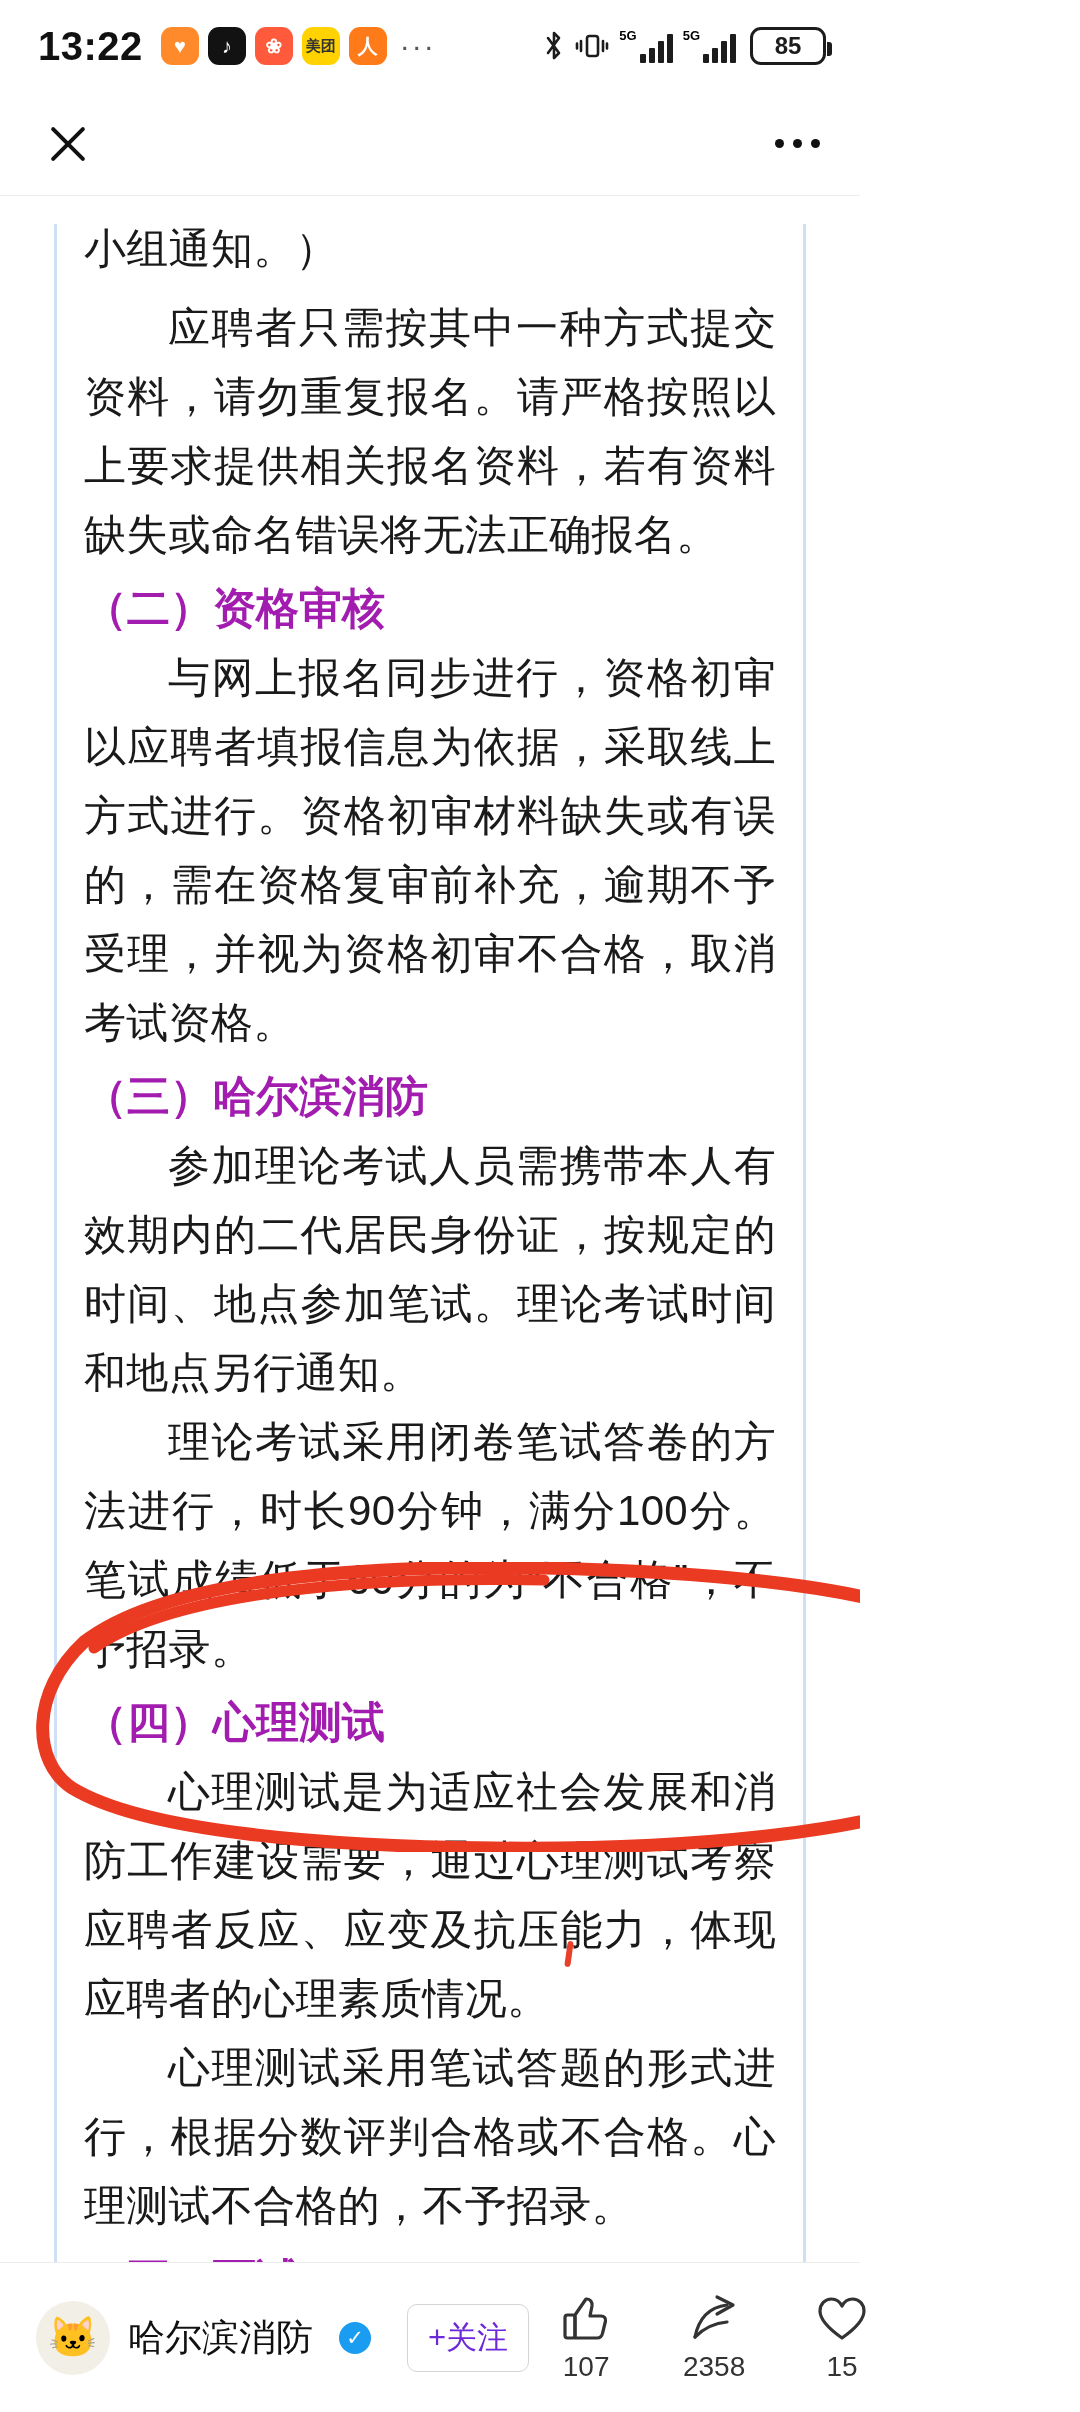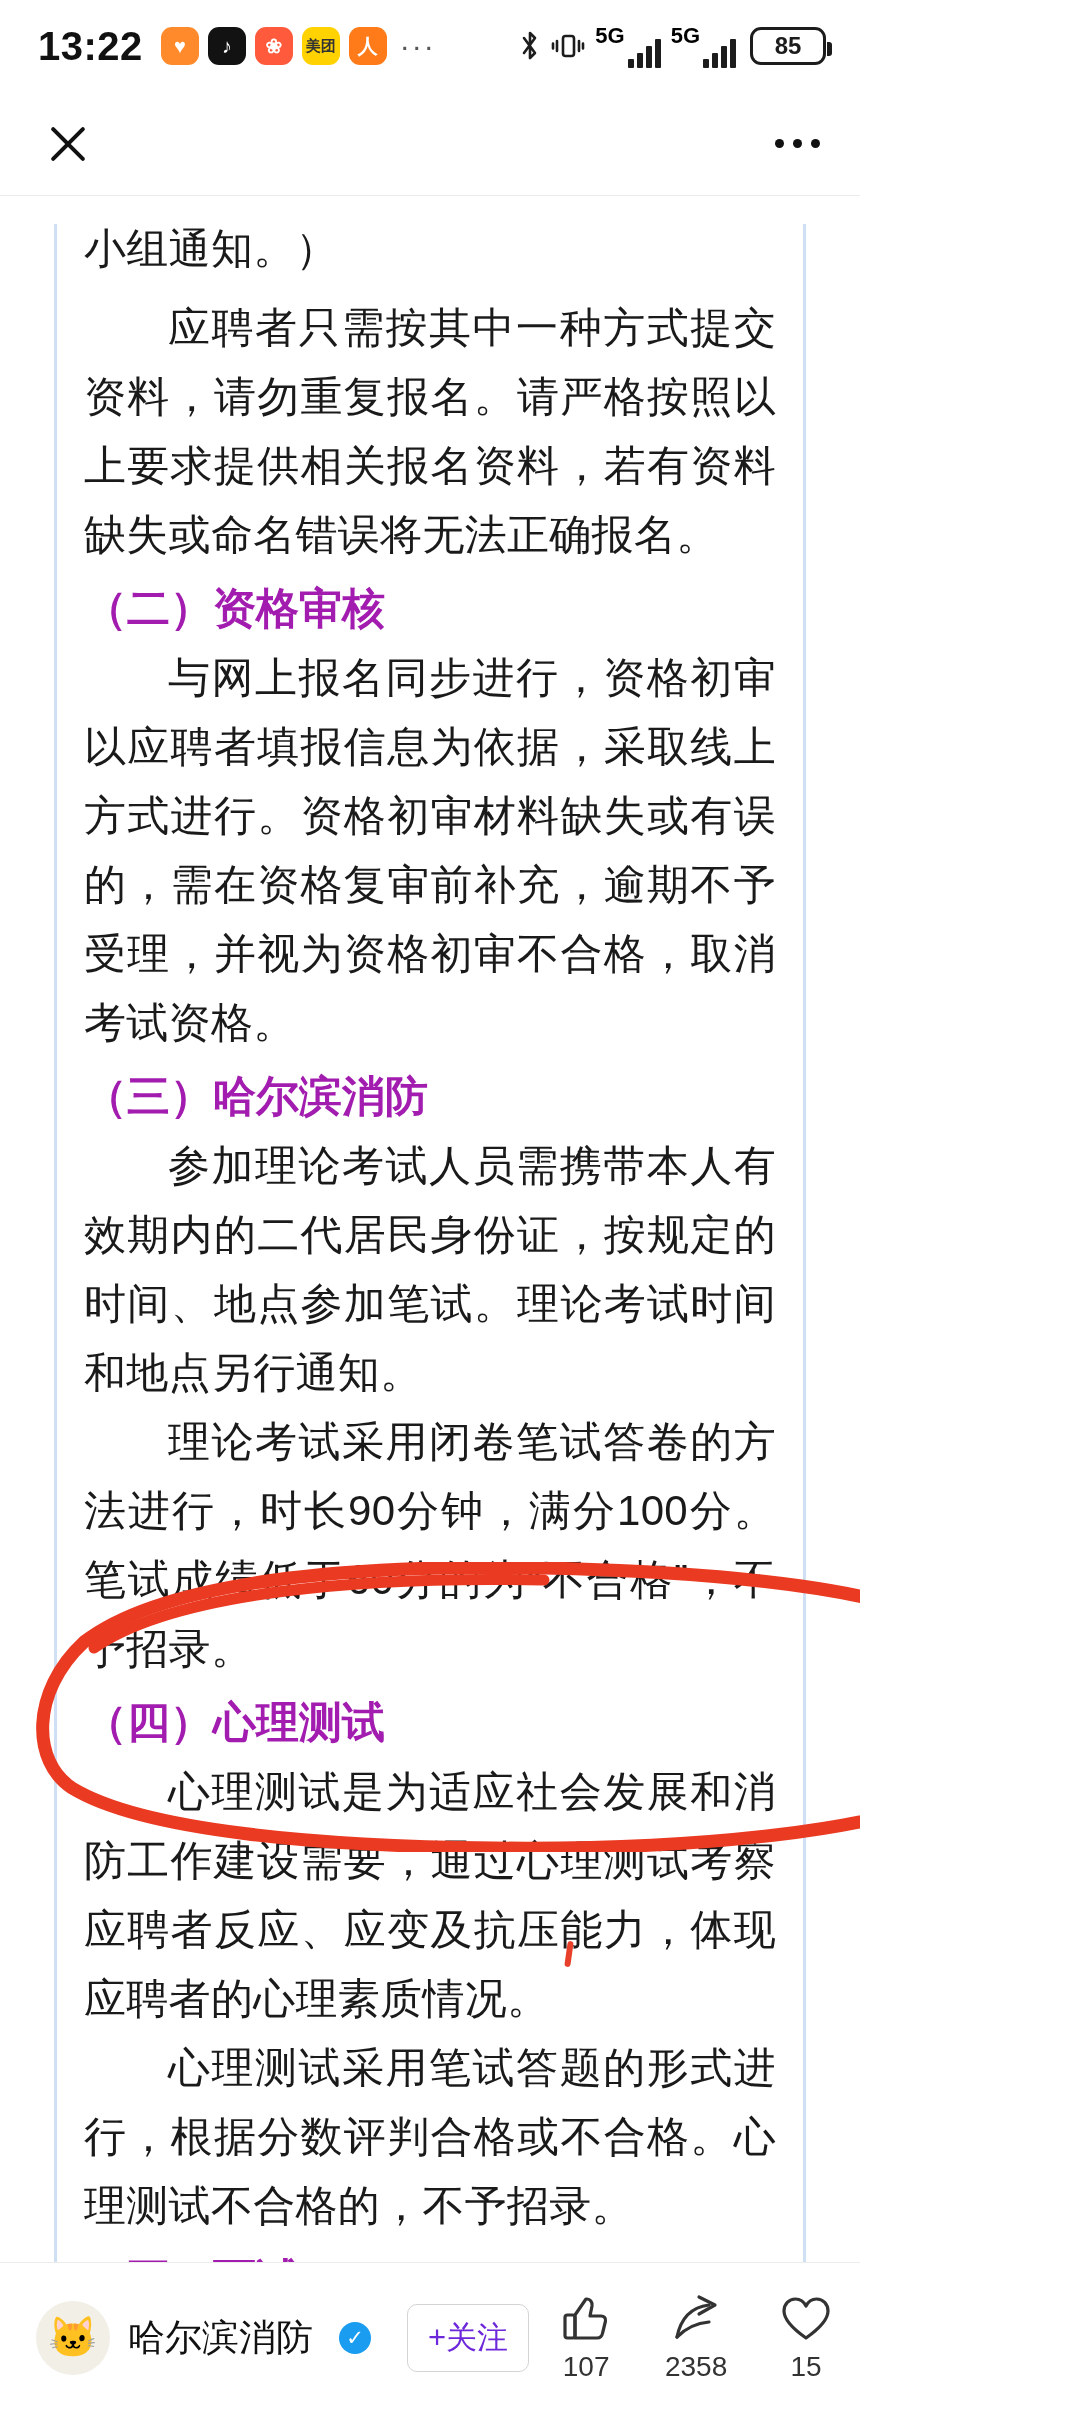--- a/index.html
+++ b/index.html
@@ -47,21 +47,21 @@
   .status-dots {
     color: #555; font-size: 30px; line-height: 14px;
     margin-left: 4px; letter-spacing: 2px;
   }
   .statusbar-right {
     margin-left: auto;
     display: flex; align-items: center; gap: 10px;
   }
   .sb-ic { color: #1c1c1c; display:flex; align-items:center; }
   .net-group { display: flex; align-items: flex-end; gap: 3px; }
-  .net-label { font-size: 22px; font-weight: 700; line-height: 1; margin-bottom: 21px; }
+  .net-label { font-size: 13px; font-weight: 700; line-height: 1; margin-bottom: 21px; }
   .bars { display: flex; align-items: flex-end; gap: 3px; height: 30px; }
   .bars i { width: 6px; background: #1c1c1c; border-radius: 1px; display: block; }
   .bars i:nth-child(1){ height: 9px; }
   .bars i:nth-child(2){ height: 15px; }
   .bars i:nth-child(3){ height: 22px; }
   .bars i:nth-child(4){ height: 29px; }
   .battery {
     margin-left: 4px;
     width: 76px; height: 38px;
     border: 3px solid #1c1c1c;
@@ -193,21 +193,21 @@
     border: 1px solid #d4d4d4;
     border-radius: 10px;
     padding: 12px 20px;
     font-size: 31px; color: #6d28d9;
     background: #fff;
     white-space: nowrap;
     font-family: "Liberation Sans", sans-serif;
   }
   .actions {
     margin-left: auto;
-    display: flex; align-items: center; gap: 32px;
+    display: flex; align-items: center; gap: 50px;
     padding-right: 14px;
   }
   .action {
     display: flex; flex-direction: column; align-items: center; gap: 6px;
     min-width: 78px;
   }
   .action .num { font-size: 28px; color: #333; font-family: "Liberation Sans", sans-serif; }
   .action svg { display: block; }
 </style>
 </head>

